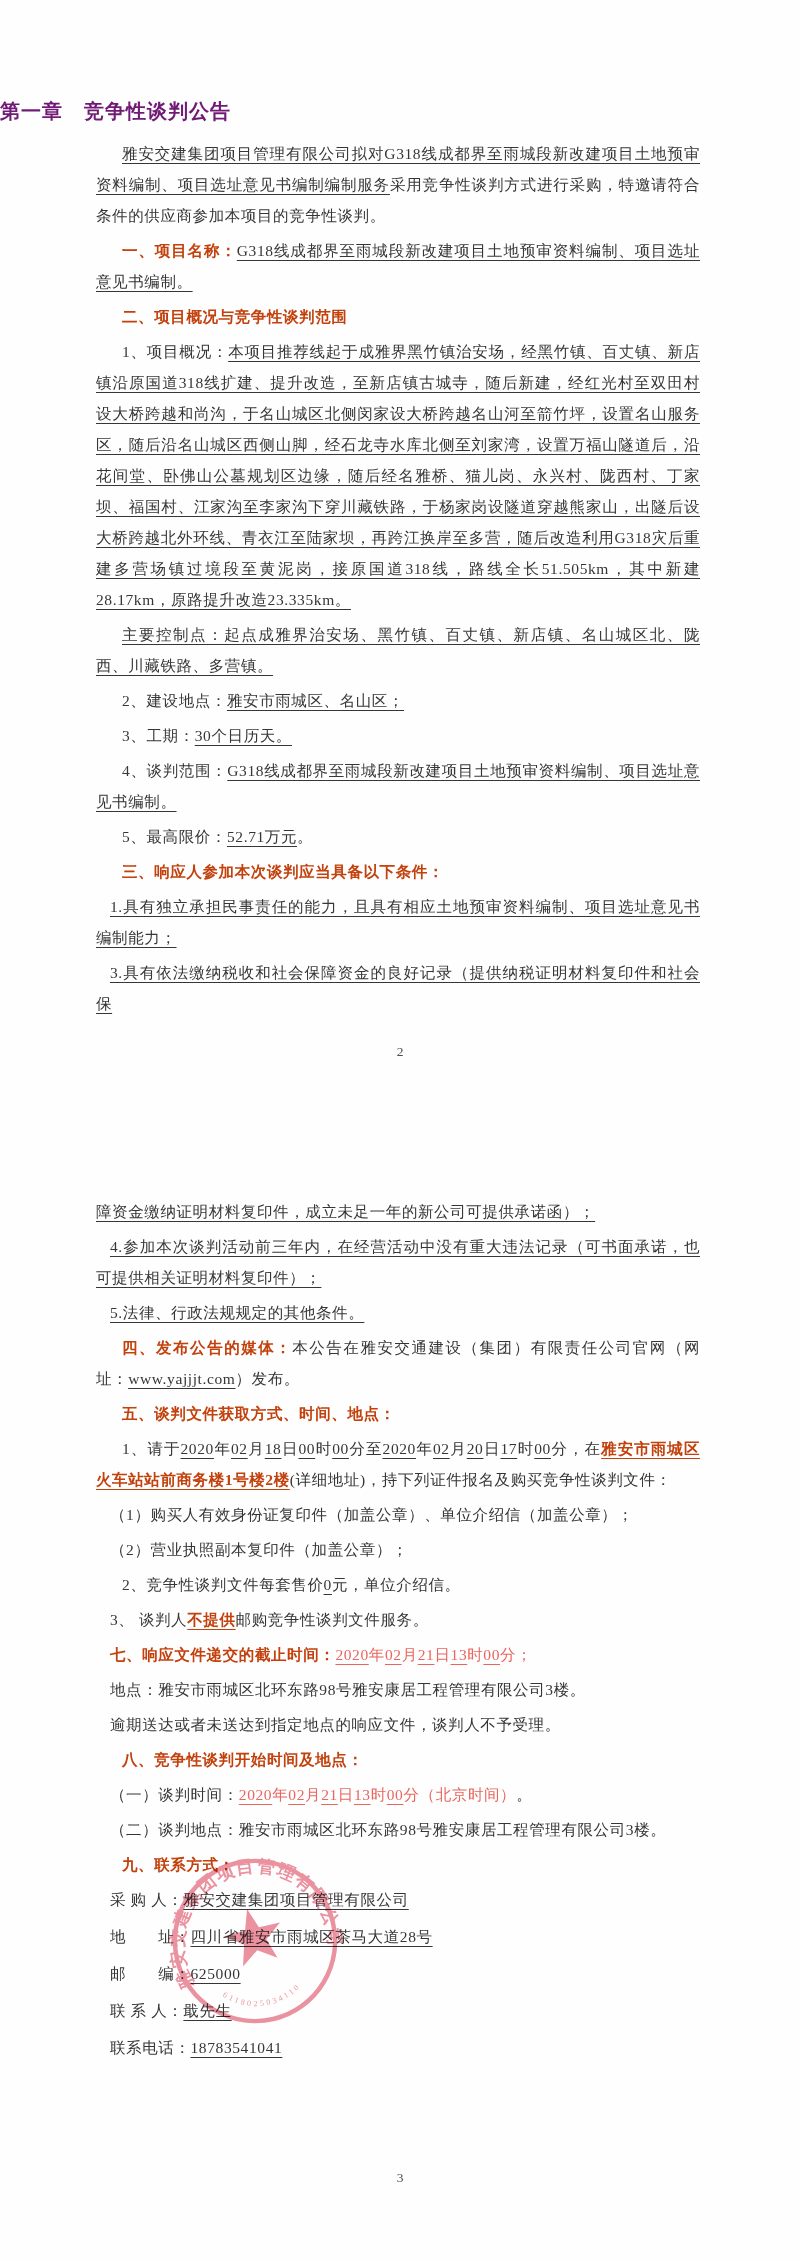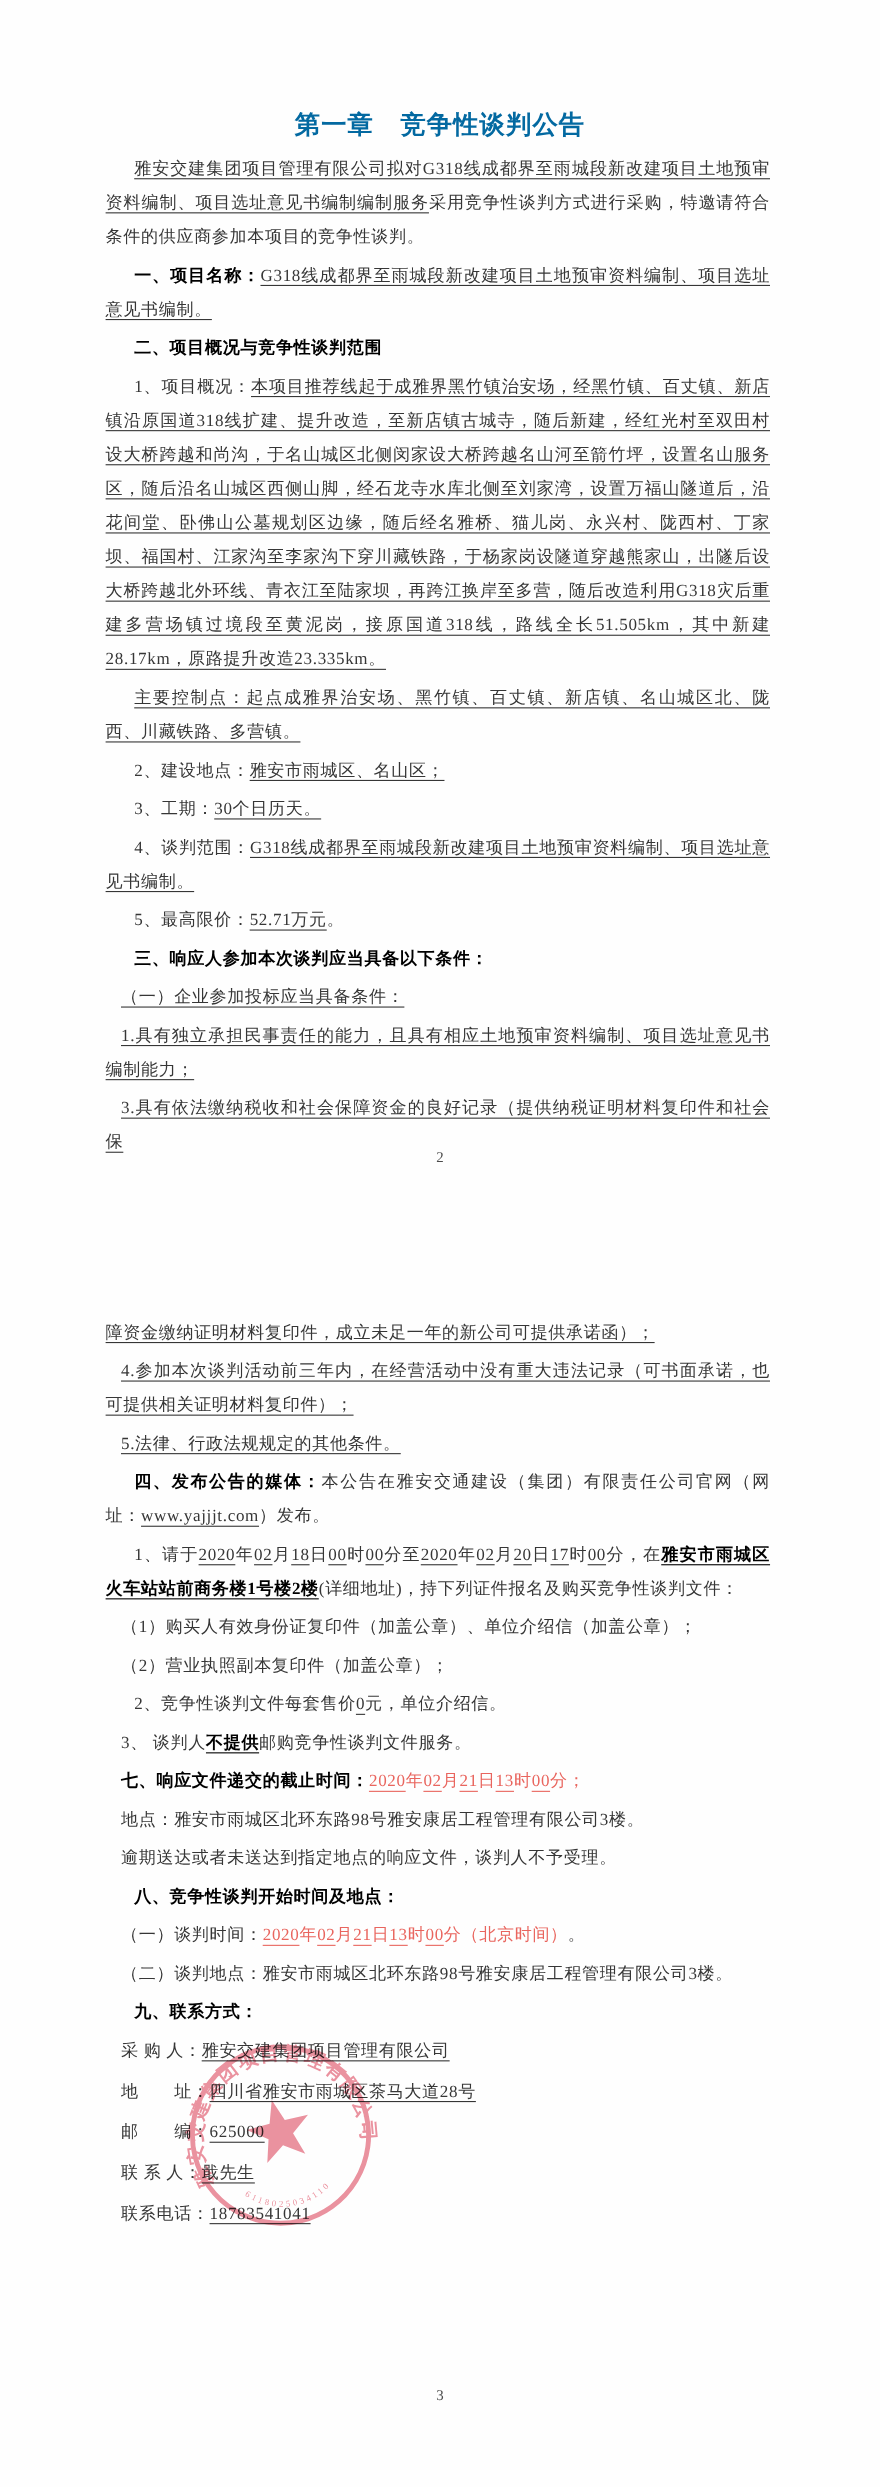--- a/index.html
+++ b/index.html
@@ -4,35 +4,35 @@
 <style>
   html,body{margin:0;padding:0;}
   body{
     width:800px;height:2261px;background:#ffffff;
     font-family:"Liberation Serif","DejaVu Serif",serif;
     color:#363636;overflow:hidden;position:relative;
   }
   .page{position:relative;width:800px;height:2261px;background:#fefefe;}
   .doc-title{
     position:absolute;top:98px;left:0;right:0;margin:0;
-    text-align:center;font-size:23px;font-weight:bold;color:#0369a1;
+    font-size:20px;font-weight:bold;color:#701a75;
     letter-spacing:1px;
   }
   .body-block{position:absolute;left:92px;width:612px;}
   #page2-body{top:134px;}
   #page3-body{top:1192px;}
   .para{
     margin:4px;text-indent:26px;text-align:justify;
     font-size:15.5px;line-height:31px;letter-spacing:0.6px;
   }
   .para.continuation{text-indent:0;}
   .para.half-indent{text-indent:14px;}
   .para.contact{margin-bottom:6px;font-family:Liberation Serif, serif;}
   .u{text-decoration:underline;text-underline-offset:4px;text-decoration-thickness:1px;}
-  .b{font-weight:bold;color:#000000;}
+  .b{font-weight:bold;color:#c2410c;}
   .r{color:#e9655e;}
   .page-num{
     position:absolute;left:0;right:0;text-align:center;
     font-size:13.5px;color:#4a4a4a;
   }
   .page-num.p2{top:1044px;}
   .page-num.p3{top:2170px;}
   .stamp{
     position:absolute;left:166px;top:1852px;width:178px;height:178px;
     transform:rotate(-14deg);opacity:0.82;mix-blend-mode:multiply;
@@ -50,32 +50,32 @@
       <p class="para"><span class="u">雅安交建集团项目管理有限公司拟对G318线成都界至雨城段新改建项目土地预审资料编制、项目选址意见书编制编制服务</span><span>采用竞争性谈判方式进行采购，特邀请符合条件的供应商参加本项目的竞争性谈判。</span></p>
       <p class="para"><span class="b">一、项目名称：</span><span class="u">G318线成都界至雨城段新改建项目土地预审资料编制、项目选址意见书编制。</span></p>
       <p class="para"><span class="b">二、项目概况与竞争性谈判范围</span></p>
       <p class="para"><span>1、项目概况：</span><span class="u">本项目推荐线起于成雅界黑竹镇治安场，经黑竹镇、百丈镇、新店镇沿原国道318线扩建、提升改造，至新店镇古城寺，随后新建，经红光村至双田村设大桥跨越和尚沟，于名山城区北侧闵家设大桥跨越名山河至箭竹坪，设置名山服务区，随后沿名山城区西侧山脚，经石龙寺水库北侧至刘家湾，设置万福山隧道后，沿花间堂、卧佛山公墓规划区边缘，随后经名雅桥、猫儿岗、永兴村、陇西村、丁家坝、福国村、江家沟至李家沟下穿川藏铁路，于杨家岗设隧道穿越熊家山，出隧后设大桥跨越北外环线、青衣江至陆家坝，再跨江换岸至多营，随后改造利用G318灾后重建多营场镇过境段至黄泥岗，接原国道318线，路线全长51.505km，其中新建28.17km，原路提升改造23.335km。</span></p>
       <p class="para"><span class="u">主要控制点：起点成雅界治安场、黑竹镇、百丈镇、新店镇、名山城区北、陇西、川藏铁路、多营镇。</span></p>
       <p class="para"><span>2、建设地点：</span><span class="u">雅安市雨城区、名山区；</span></p>
       <p class="para"><span>3、工期：</span><span class="u">30个日历天。</span></p>
       <p class="para"><span>4、谈判范围：</span><span class="u">G318线成都界至雨城段新改建项目土地预审资料编制、项目选址意见书编制。</span></p>
       <p class="para"><span>5、最高限价：</span><span class="u">52.71万元</span><span>。</span></p>
       <p class="para"><span class="b">三、响应人参加本次谈判应当具备以下条件：</span></p>
-      <p class="para half-indent"><span class="u">（一）企业参加投标应当具备条件：</span></p>
       <p class="para half-indent"><span class="u">1.具有独立承担民事责任的能力，且具有相应土地预审资料编制、项目选址意见书编制能力；</span></p>
       <p class="para half-indent"><span class="u">3.具有依法缴纳税收和社会保障资金的良好记录（提供纳税证明材料复印件和社会保</span></p>
     </div>
 
   <div class="page-num p2">2</div>
 
   <div id="page3-body" class="body-block">
       <p class="para continuation"><span class="u">障资金缴纳证明材料复印件，成立未足一年的新公司可提供承诺函）；</span></p>
       <p class="para half-indent"><span class="u">4.参加本次谈判活动前三年内，在经营活动中没有重大违法记录（可书面承诺，也可提供相关证明材料复印件）；</span></p>
       <p class="para half-indent"><span class="u">5.法律、行政法规规定的其他条件。</span></p>
       <p class="para"><span class="b">四、发布公告的媒体：</span><span>本公告在雅安交通建设（集团）有限责任公司官网（网址：</span><span class="u">www.yajjjt.com</span><span>）发布。</span></p>
+      <p class="para"><span class="b">五、谈判文件获取方式、时间、地点：</span></p>
       <p class="para"><span>1、请于</span><span class="u">2020</span><span>年</span><span class="u">02</span><span>月</span><span class="u">18</span><span>日</span><span class="u">00</span><span>时</span><span class="u">00</span><span>分至</span><span class="u">2020</span><span>年</span><span class="u">02</span><span>月</span><span class="u">20</span><span>日</span><span class="u">17</span><span>时</span><span class="u">00</span><span>分，在</span><span class="u b">雅安市雨城区火车站站前商务楼1号楼2楼</span><span>(详细地址)，持下列证件报名及购买竞争性谈判文件：</span></p>
       <p class="para half-indent"><span>（1）购买人有效身份证复印件（加盖公章）、单位介绍信（加盖公章）；</span></p>
       <p class="para half-indent"><span>（2）营业执照副本复印件（加盖公章）；</span></p>
       <p class="para"><span>2、竞争性谈判文件每套售价</span><span class="u">0</span><span>元，单位介绍信。</span></p>
       <p class="para half-indent"><span>3、 谈判人</span><span class="u b">不提供</span><span>邮购竞争性谈判文件服务。</span></p>
       <p class="para half-indent"><span class="b">七、响应文件递交的截止时间：</span><span class="u r">2020</span><span class="r">年</span><span class="u r">02</span><span class="r">月</span><span class="u r">21</span><span class="r">日</span><span class="u r">13</span><span class="r">时</span><span class="u r">00</span><span class="r">分；</span></p>
       <p class="para half-indent"><span>地点：雅安市雨城区北环东路98号雅安康居工程管理有限公司3楼。</span></p>
       <p class="para half-indent"><span>逾期送达或者未送达到指定地点的响应文件，谈判人不予受理。</span></p>
       <p class="para"><span class="b">八、竞争性谈判开始时间及地点：</span></p>
       <p class="para half-indent"><span>（一）谈判时间：</span><span class="u r">2020</span><span class="r">年</span><span class="u r">02</span><span class="r">月</span><span class="u r">21</span><span class="r">日</span><span class="u r">13</span><span class="r">时</span><span class="u r">00</span><span class="r">分</span><span class="r">（北京时间）</span><span>。</span></p>

